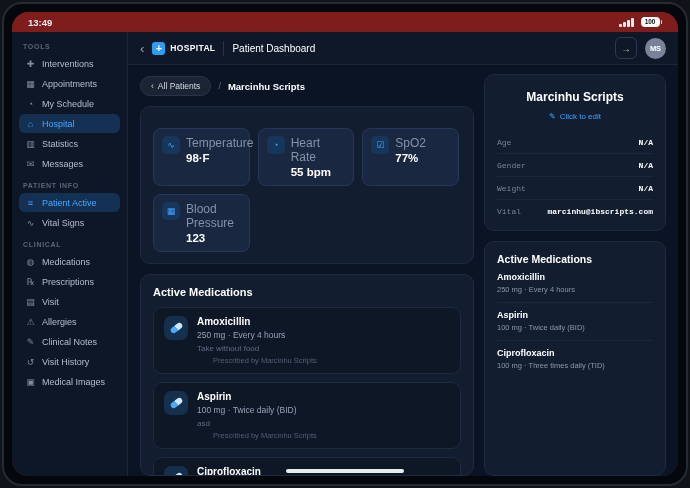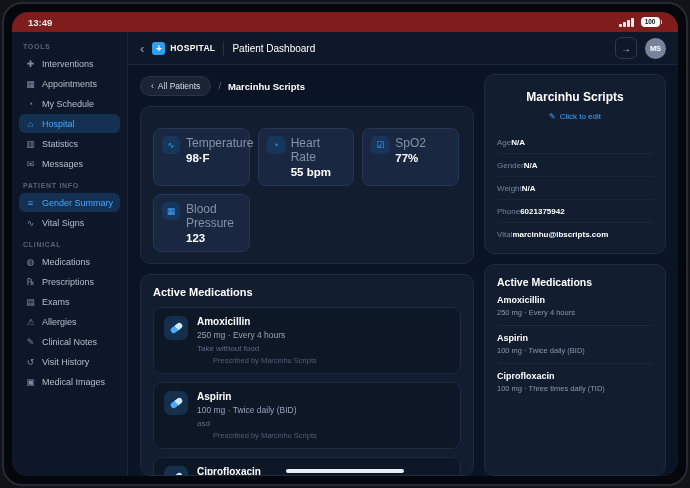--- a/index.html
+++ b/index.html
@@ -92,22 +92,22 @@
   .med-note { color:#5f6c82; font-size:8px; margin-top:4px; }
   .med-presc { color:#525f74; font-size:7.5px; margin-top:3px;padding-left:16px; }
 
   .col-right { width:182px; flex-shrink:0; display:flex; flex-direction:column;
     gap:10px; min-height:0; }
   .patient-card { padding:12px; flex-shrink:0; }
   .p-name { color:#fff; font-weight:bold; font-size:12px; text-align:center; margin-top:3px; }
   .edit-link { display:flex; align-items:center; justify-content:center; gap:4px;
     color:#3ea6ff; font-size:8px; margin-top:8px; cursor:pointer; }
   .p-rows { margin-top:10px; }
-  .p-row { display:flex; align-items:center; 
-    padding:6.5px 0; border-bottom:1px solid #1b2639; }
+  .p-row { display:flex; align-items:center; justify-content:space-between;
+    padding:6.5px 0; border-bottom:1px solid #1b2639;font-family:Liberation Mono, monospace; }
   .p-row:last-child { border-bottom:none; padding-bottom:2px; }
   .p-label { color:#76839a; font-size:8px; }
   .p-value { color:#fff; font-weight:bold; font-size:8px; }
 
   .mini-meds { flex:1; padding:11px 12px 0; min-height:0; overflow:hidden; }
   .mini-item { padding:7px 0 8px; border-bottom:1px solid #1b2639; }
   .mini-item:last-child { border-bottom:none; }
   .mini-name { color:#fff; font-weight:bold; font-size:9px; }
   .mini-dose { color:#8b98ad; font-size:7.5px; margin-top:3px; }
 
@@ -162,39 +162,39 @@
           <span>Statistics</span>
         </div>
         <div class="s-item">
           <span class="icn">✉</span>
           <span>Messages</span>
         </div>
 
         <div class="sec-label">PATIENT INFO</div>
         <div class="s-item active">
           <span class="icn">≡</span>
-          <span>Gender Summary</span>
+          <span>Patient Active</span>
         </div>
         <div class="s-item">
           <span class="icn">∿</span>
           <span>Vital Signs</span>
         </div>
 
         <div class="sec-label">CLINICAL</div>
         <div class="s-item">
           <span class="icn">◍</span>
           <span>Medications</span>
         </div>
         <div class="s-item">
           <span class="icn">℞</span>
           <span>Prescriptions</span>
         </div>
         <div class="s-item">
           <span class="icn">▤</span>
-          <span>Exams</span>
+          <span>Visit</span>
         </div>
         <div class="s-item">
           <span class="icn">⚠</span>
           <span>Allergies</span>
         </div>
         <div class="s-item">
           <span class="icn">✎</span>
           <span>Clinical Notes</span>
         </div>
         <div class="s-item">
@@ -320,24 +320,20 @@
                 </div>
                 <div class="p-row">
                   <span class="p-label">Gender</span>
                   <span class="p-value">N/A</span>
                 </div>
                 <div class="p-row">
                   <span class="p-label">Weight</span>
                   <span class="p-value">N/A</span>
                 </div>
                 <div class="p-row">
-                  <span class="p-label">Phone</span>
-                  <span class="p-value">6021375942</span>
-                </div>
-                <div class="p-row">
                   <span class="p-label">Vital</span>
                   <span class="p-value">marcinhu@ibscripts.com</span>
                 </div>
               </div>
             </div>
 
             <div class="card mini-meds">
               <div class="card-title" style="font-size:10.5px;">Active Medications</div>
               <div class="mini-item">
                 <div class="mini-name">Amoxicillin</div>

